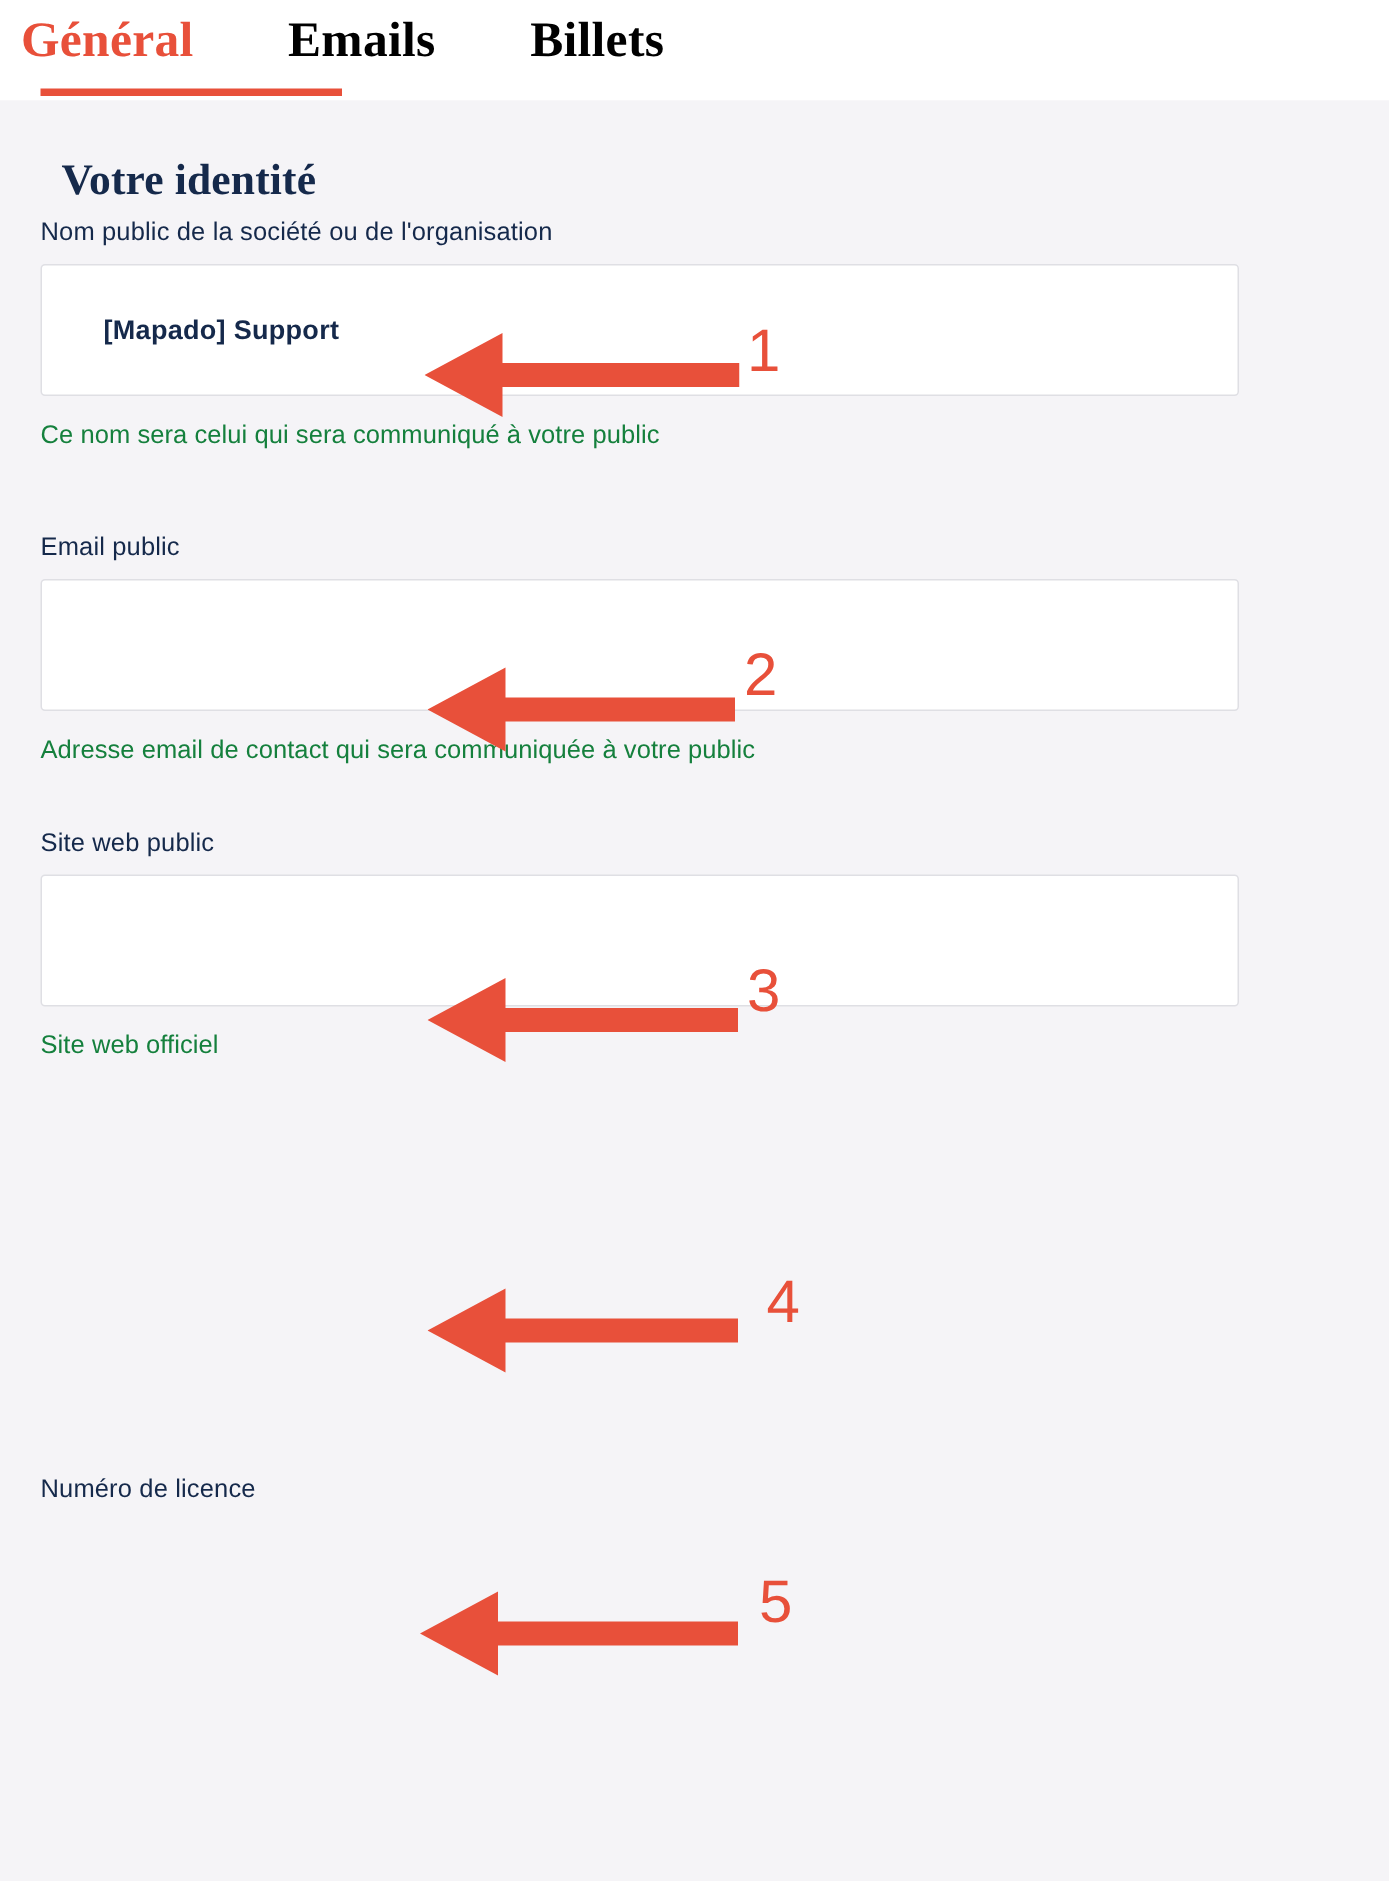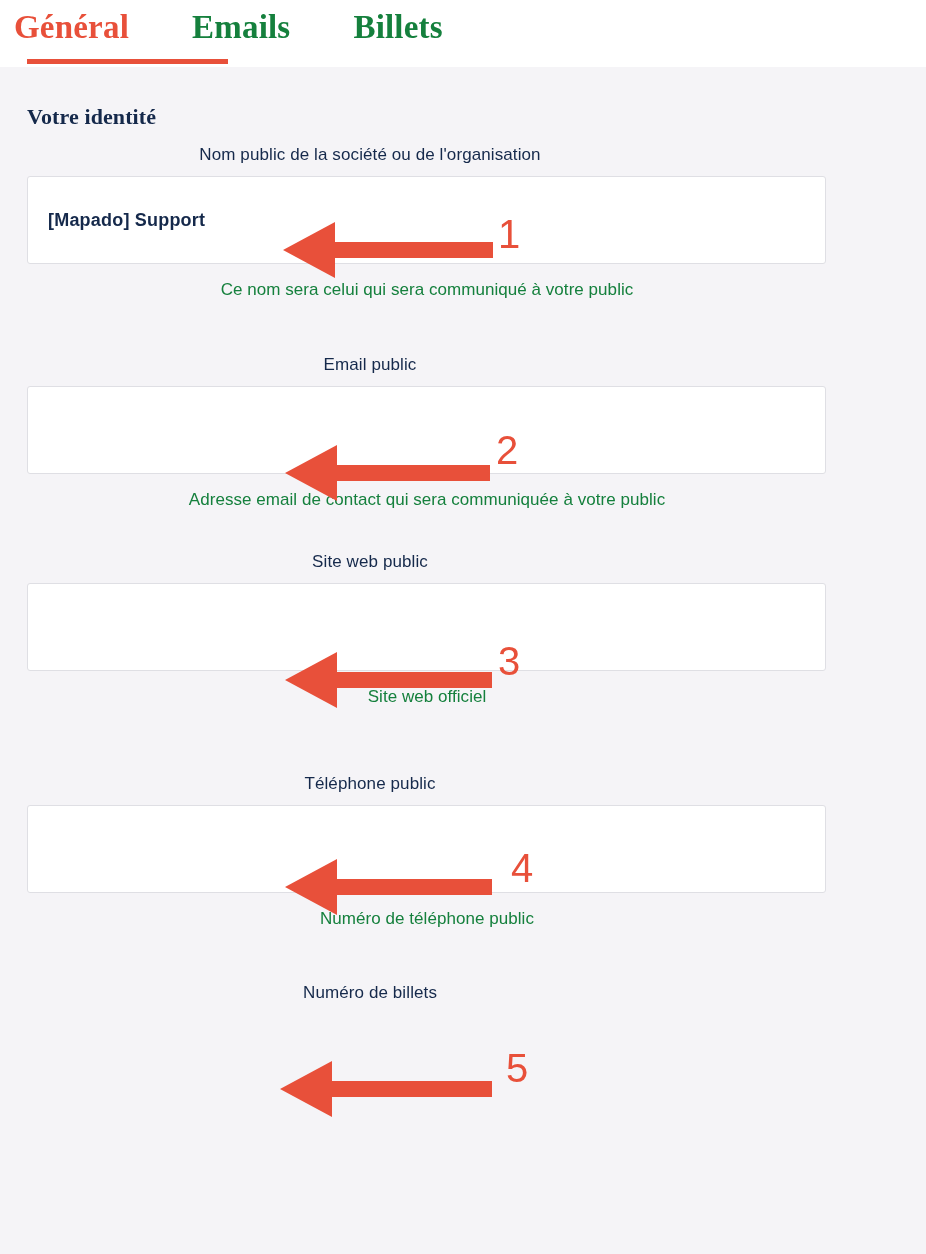--- a/index.html
+++ b/index.html
@@ -21,21 +21,21 @@
     display: flex;
     align-items: flex-start;
     height: 100%;
     padding-left: 14px;
   }
   .tab {
     font-family: "Liberation Serif", "DejaVu Serif", serif;
     font-weight: bold;
     font-size: 33px;
     line-height: 1;
-    color: #15803d;
+    color: #000000;
     white-space: nowrap;
     padding-top: 11px;
     margin-right: 63px;
     letter-spacing: 0.2px;
     cursor: pointer;
   }
   .tab.active { color: #e8503a; }
   .tab-underline {
     position: absolute;
     left: 27px;
@@ -49,45 +49,45 @@
   .content {
     position: relative;
     width: 926px;
     height: 1187px;
     background: #f5f4f7;
     padding: 0;
   }
   .page-title {
     font-family: "Liberation Serif", "DejaVu Serif", serif;
     font-weight: bold;
-    font-size: 22px;
+    font-size: 29px;
     color: #15294b;
     position: absolute;
-    left: 27px;
+    left: 41px;
     top: 37px;
     letter-spacing: 0.1px;
   }
 
-  .field { position: absolute; left: 27px; width: 686px; text-align: center; }
+  .field { position: absolute; left: 27px; width: 686px; }
   .field-label {
     font-size: 17px;
     color: #15294b;
     letter-spacing: 0.1px;
     margin-bottom: 11px;
     display: block;
   }
   .field-input {
     width: 799px;
     background: #ffffff;
     border: 1px solid #dfdfe4;
     border-radius: 3px;
     height: 88px;
     display: flex;
     align-items: center;
-    padding-left: 20px;
+    padding-left: 41px;
     font-size: 18px;
     font-weight: bold;
     color: #15294b;
     letter-spacing: 0.2px;
   }
   .field-input.empty { color: transparent; }
   .field-help {
     font-size: 17px;
     color: #15803d;
     letter-spacing: 0.05px;
@@ -145,28 +145,23 @@
     <div class="field-input empty" placeholder=""></div>
     <div class="field-help">Adresse email de contact qui sera communiquée à votre public</div>
   </div>
 
   <div class="field" id="field-2">
     <span class="field-label">Site web public</span>
     <div class="field-input empty" placeholder=""></div>
     <div class="field-help">Site web officiel</div>
   </div>
 
-  <div class="field" id="field-3">
-    <span class="field-label">Téléphone public</span>
-    <div class="field-input empty" placeholder=""></div>
-    <div class="field-help">Numéro de téléphone public</div>
-  </div>
 
   <div class="field" id="field-4">
-    <span class="field-label">Numéro de billets</span>
+    <span class="field-label">Numéro de licence</span>
   </div>
 
   <div class="annot" style="left:283px; top:152px;">
     <svg class="arrow-svg" width="210" height="62" viewBox="0 0 210 62">
       <polygon points="0,31 52,3 52,23 210,23 210,39 52,39 52,59" fill="#e8503a"></polygon>
     </svg>
     <div class="annot-num" style="left:215px; top:-5px;">1</div>
   </div>
 
   <div class="annot" style="left:285px; top:375px;">

